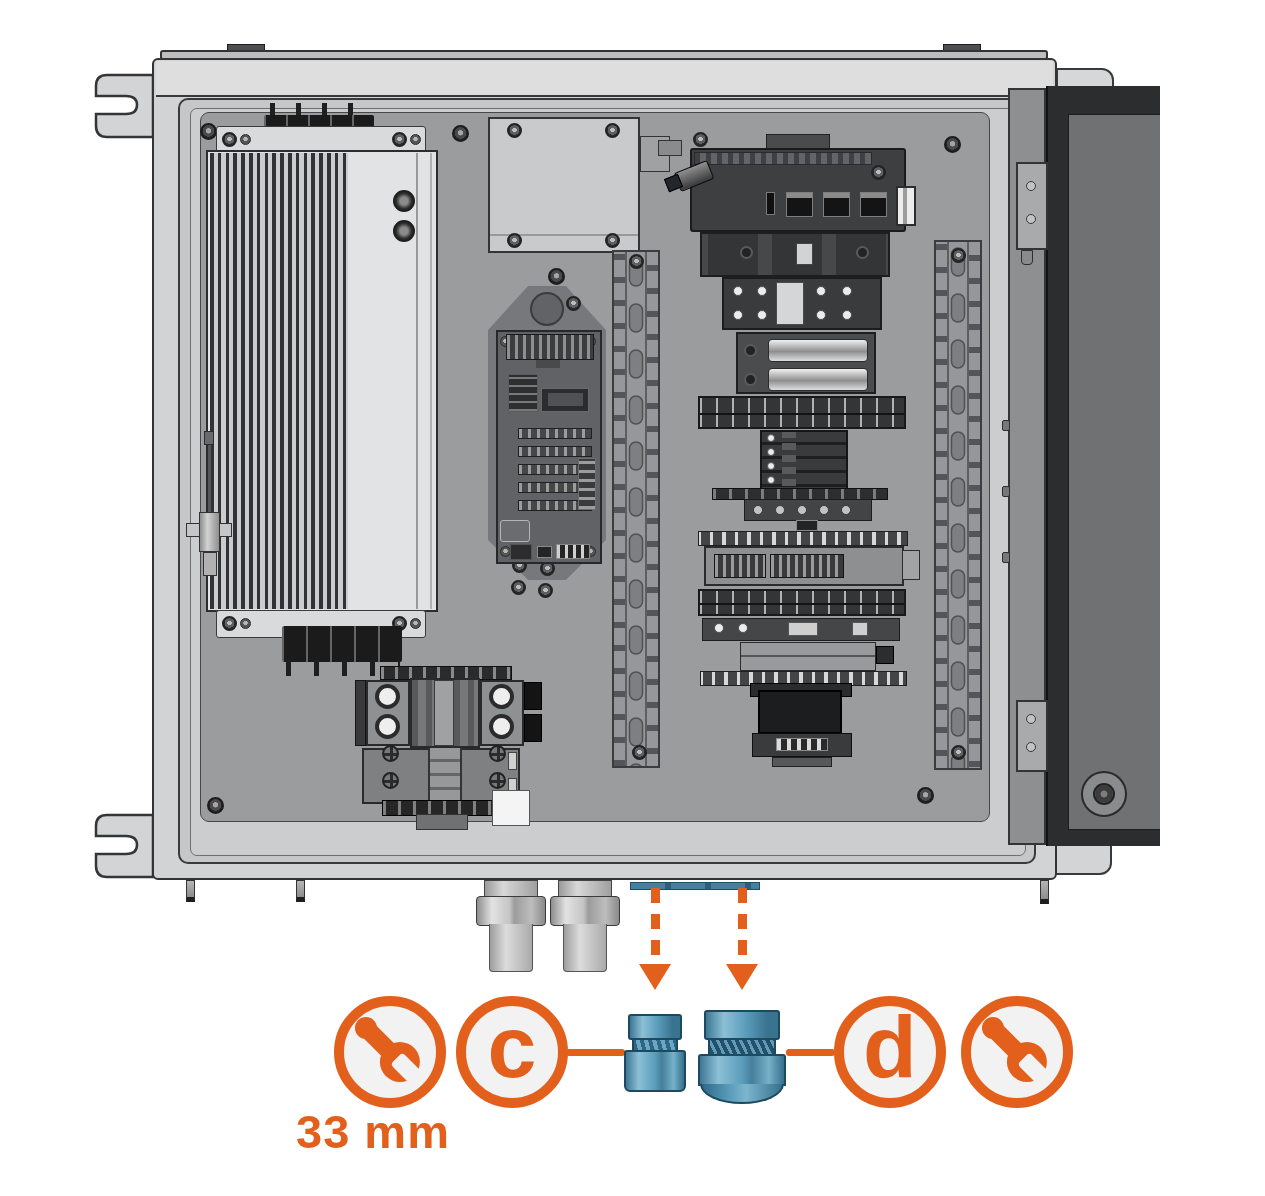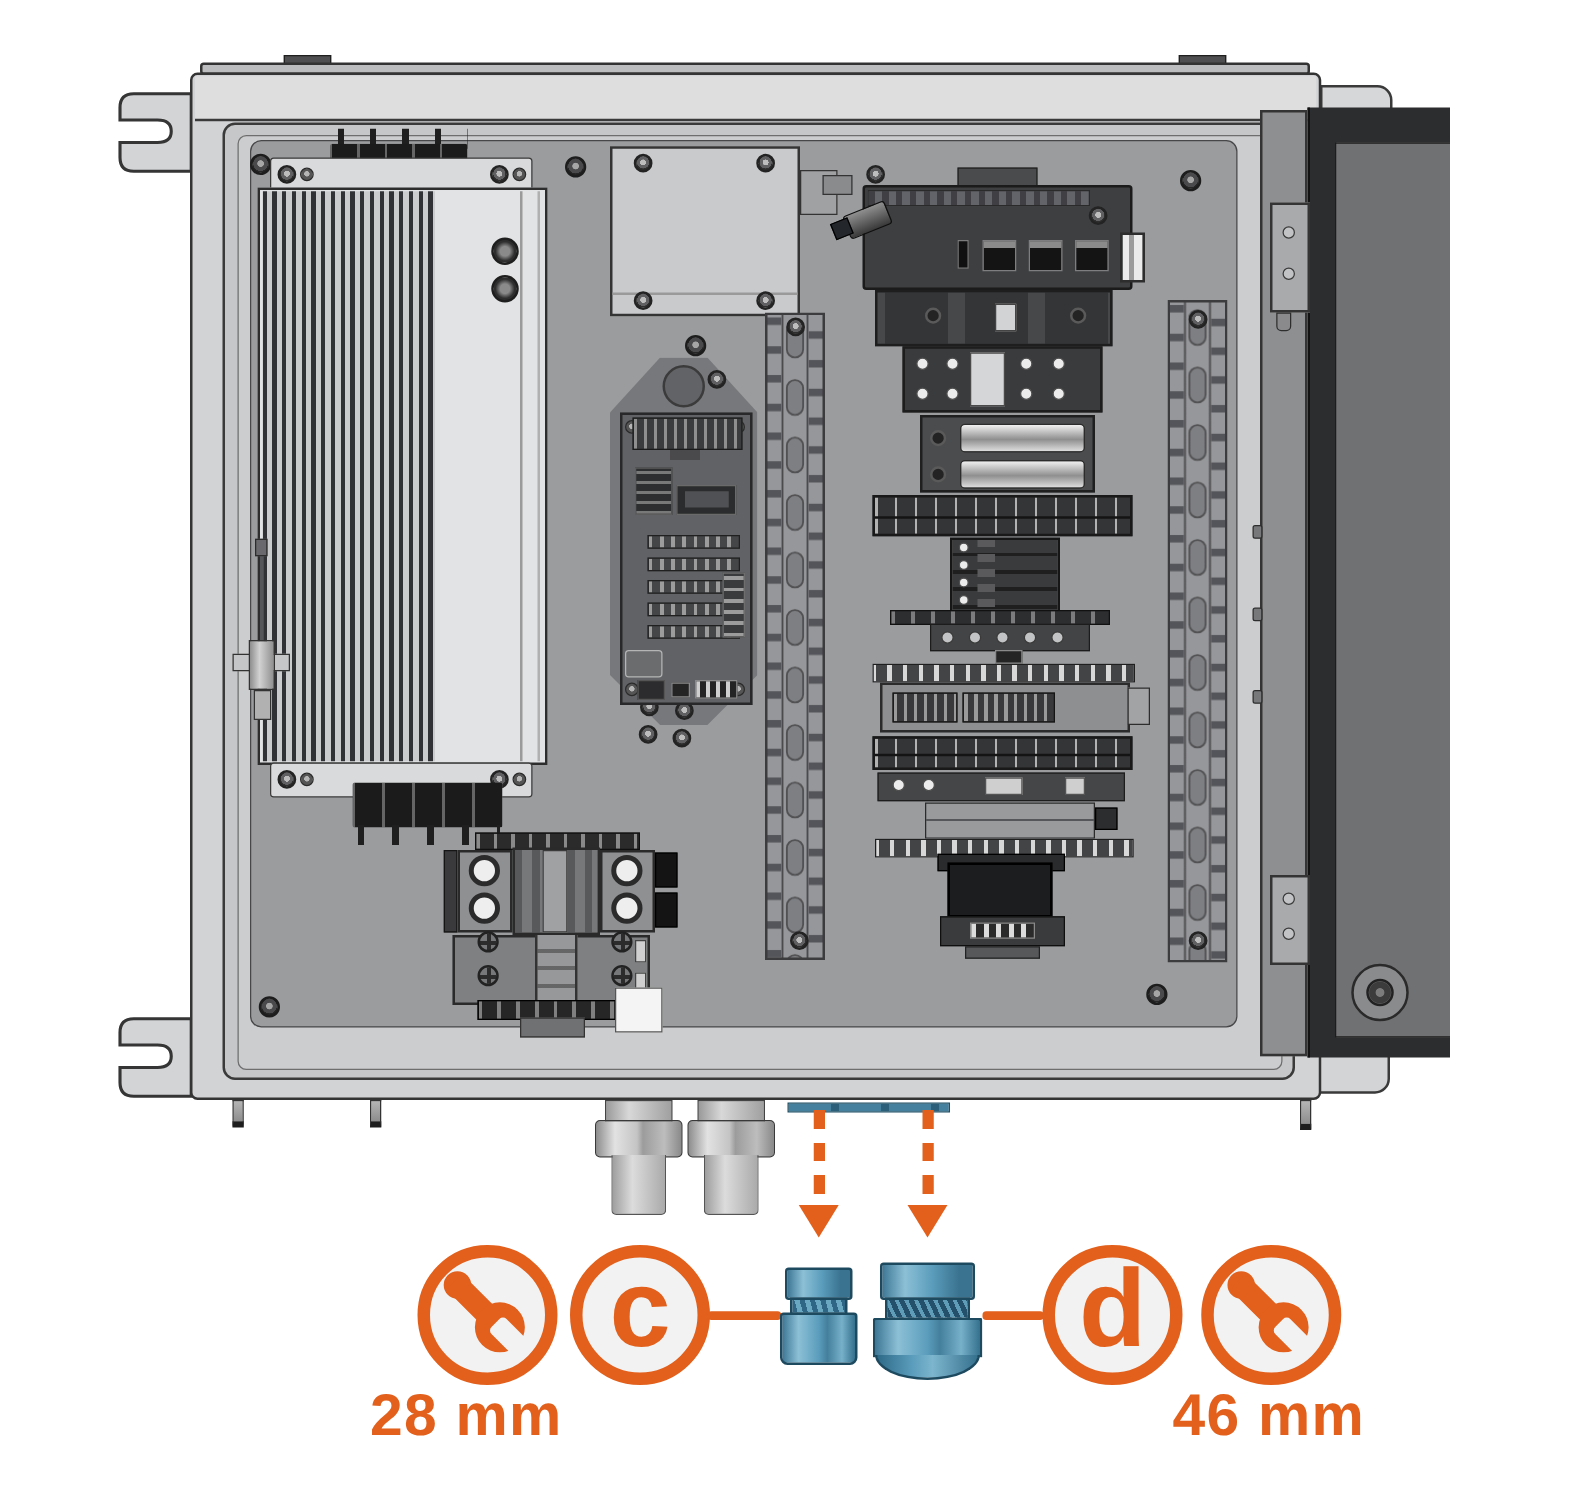--- a/index.html
+++ b/index.html
@@ -343,16 +343,15 @@
     <svg width="92" height="92" viewBox="0 0 92 92">
       <g transform="rotate(-45 46 46)" fill="#e2601c">
         <circle cx="46" cy="12" r="11"></circle>
         <rect x="37" y="8" width="18" height="44" rx="5"></rect>
         <circle cx="46" cy="60" r="20"></circle>
         <rect x="37.5" y="55" width="17" height="36" rx="4" fill="#f2f2f3"></rect>
       </g>
     </svg>
   </div>
 
-  <div class="a sizeLabel" style="left:296px;top:1104px;">28 mm</div>
-  <div class="a sizeLabel" style="left:938px;top:1104px;">46 mm</div>
+  <div class="a sizeLabel" style="left:296px;top:1104px;">33 mm</div>
 
 </div>
 
 </body></html>

